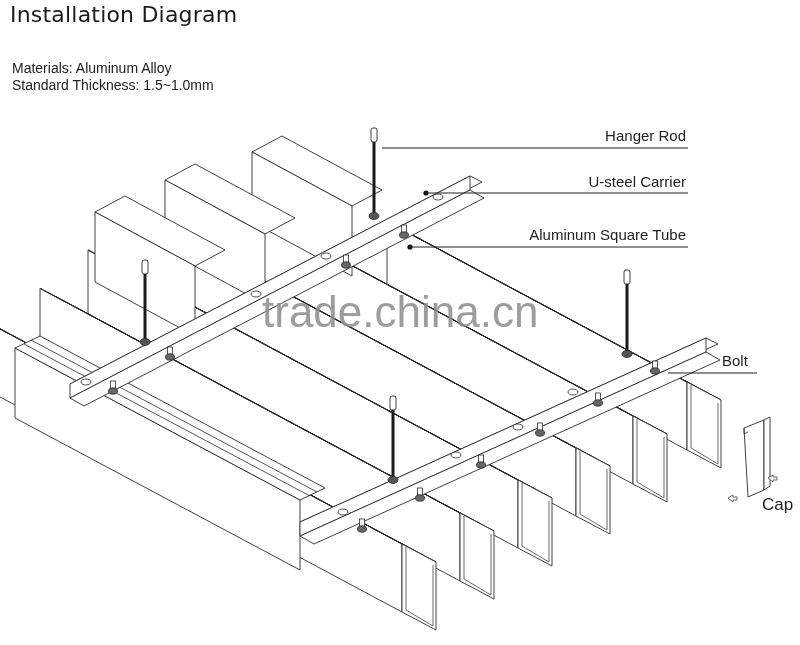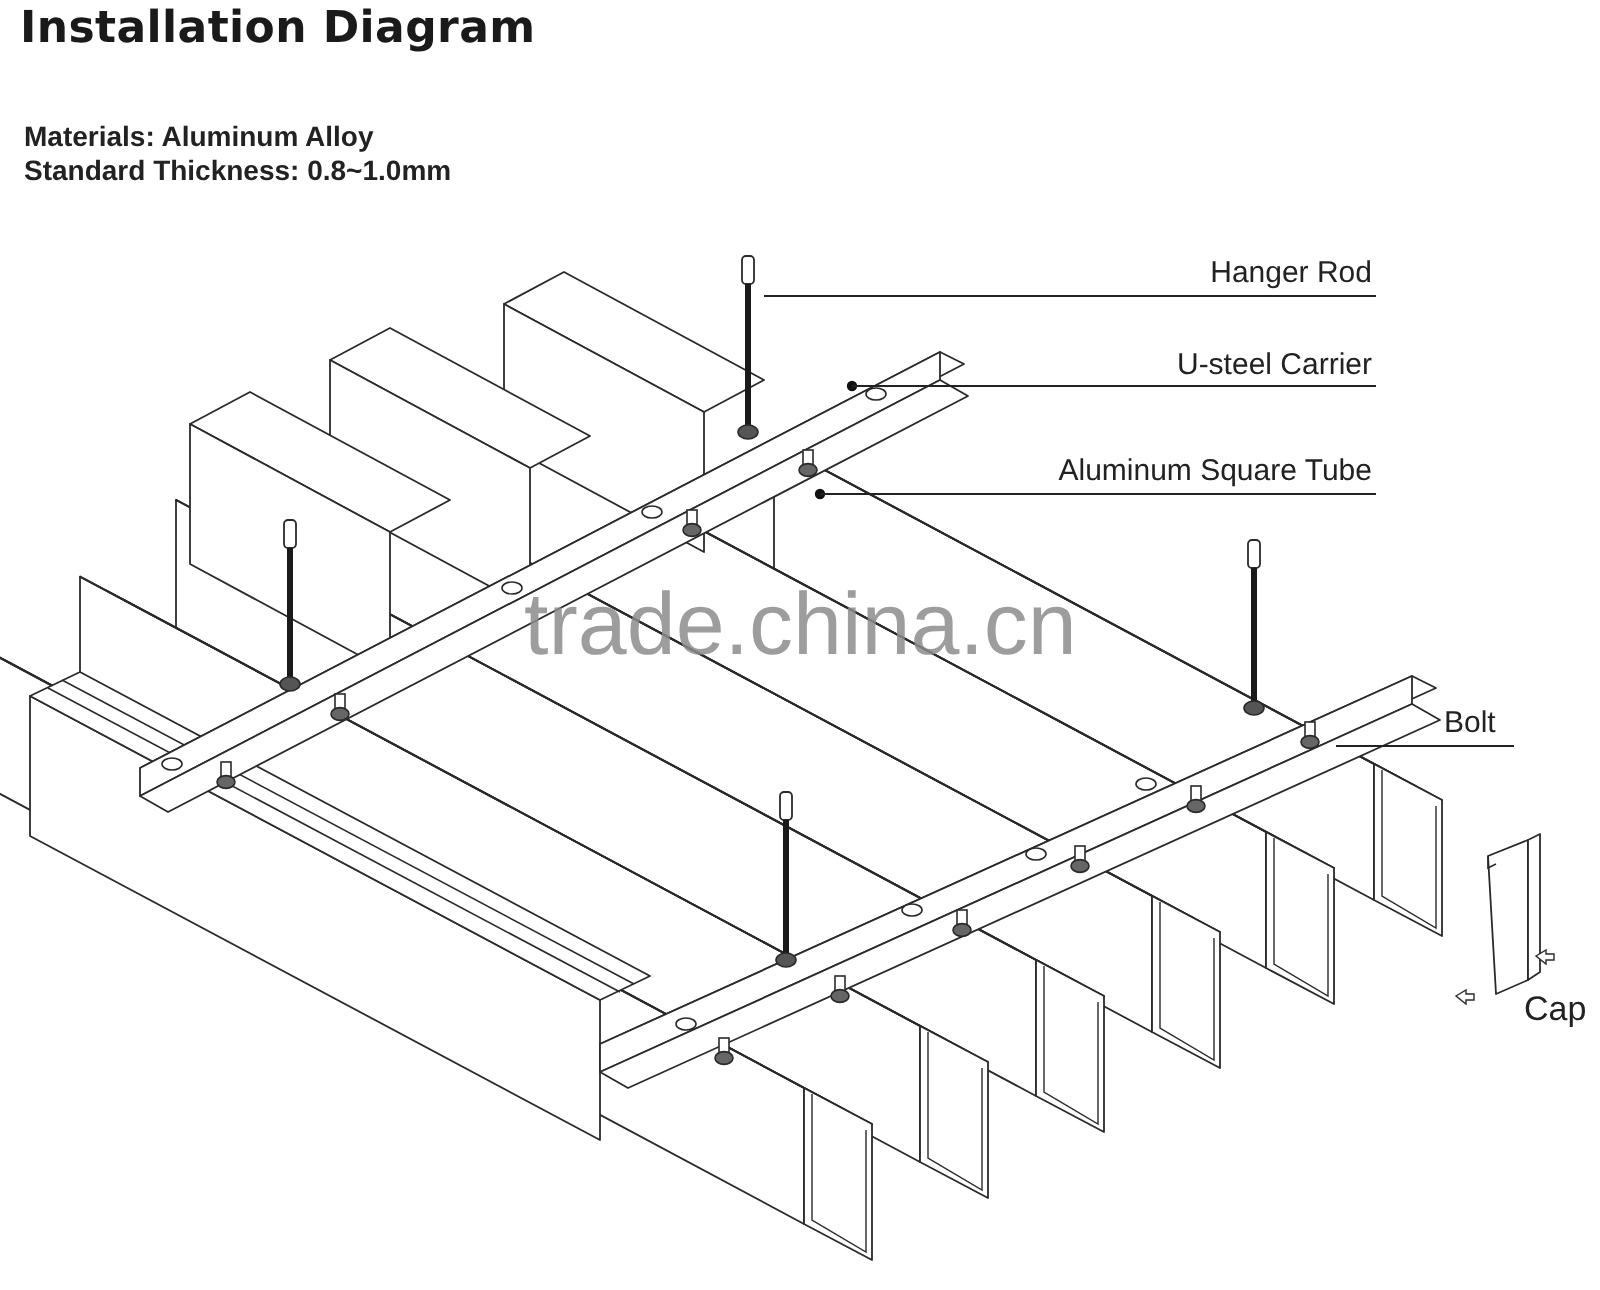--- a/index.html
+++ b/index.html
@@ -1,31 +1,31 @@
 <!DOCTYPE html>
 <html><head>
 <meta charset="utf-8">
 <style>
   html,body{margin:0;padding:0;background:#ffffff;}
   body{width:800px;height:645px;position:relative;overflow:hidden;font-family:"Liberation Sans","DejaVu Sans",sans-serif;color:#1a1a1a;}
-  .title{position:absolute;left:10px;top:2px;font-size:22px;font-weight:bold;letter-spacing:0.2px;color:#1a1a1a;font-family:"DejaVu Sans","Liberation Sans",sans-serif;}
-  .specs{position:absolute;left:12px;top:60px;font-size:14px;line-height:17px;color:#222;font-family:"Liberation Sans",sans-serif;font-weight:bold;}
+  .title{position:absolute;left:10px;top:2px;font-size:22px;font-weight:normal;letter-spacing:0.2px;color:#1a1a1a;font-family:"DejaVu Sans","Liberation Sans",sans-serif;}
+  .specs{position:absolute;left:12px;top:60px;font-size:14px;line-height:17px;color:#222;font-family:"Liberation Sans",sans-serif;}
   .specs div{white-space:nowrap;}
   svg.diagram{position:absolute;left:0;top:0;}
   .lbl{font-family:"Liberation Sans",sans-serif;font-size:15px;fill:#222;}
   .cap-lbl{font-size:17px;}
   .wm{font-family:"Liberation Sans",sans-serif;font-size:44px;fill:#8c8c8c;opacity:0.85;}
 </style>
 </head>
 <body>
 
 <div class="title">Installation Diagram</div>
 <div class="specs">
   <div>Materials: Aluminum Alloy</div>
-  <div>Standard Thickness: 0.8~1.0mm</div>
+  <div>Standard Thickness: 1.5~1.0mm</div>
 </div>
 
 <svg class="diagram" width="800" height="645" viewBox="0 0 800 645" xmlns="http://www.w3.org/2000/svg">
   <g id="tubes">
       <g>
         <polygon points="687,382 387,221.5 387,289.5 687,450" fill="#fff" stroke="#2a2a2a" stroke-width="0.9" stroke-linejoin="round"></polygon>
         <polygon points="687,382 721,400 421,239.5 387,221.5" fill="#fff" stroke="#2a2a2a" stroke-width="0.9" stroke-linejoin="round"></polygon>
         <polyline points="699.92,388.84 399.91999999999996,228.33999999999997" fill="none" stroke="#2a2a2a" stroke-width="0.8"></polyline>
         <polyline points="708.08,393.16 408.08000000000004,232.66000000000003" fill="none" stroke="#2a2a2a" stroke-width="0.8"></polyline>
         <polyline points="699.92,393.84 708.08,398.16" fill="none" stroke="#2a2a2a" stroke-width="0.8"></polyline>

